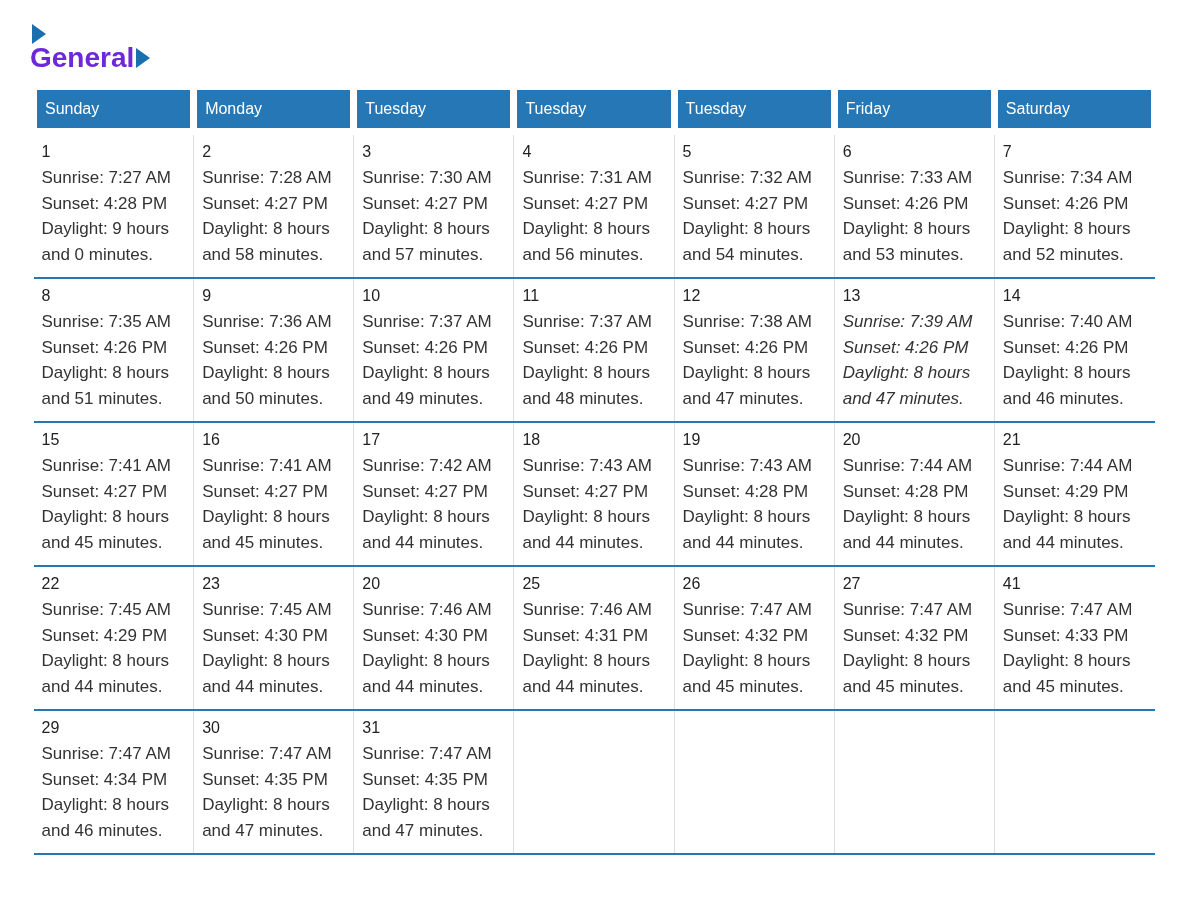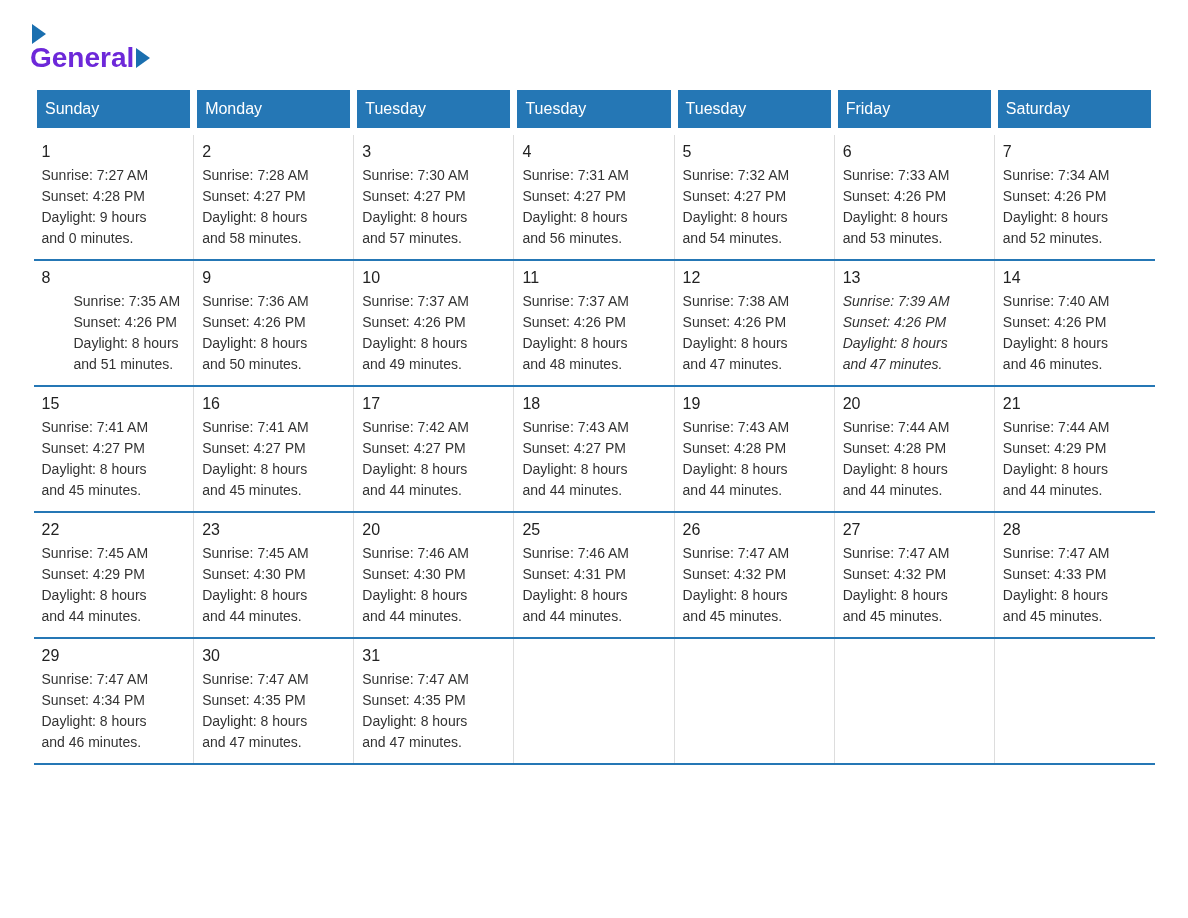--- a/index.html
+++ b/index.html
@@ -88,21 +88,21 @@
       background: #fff;
     }
     .day-number {
       font-size: 16px;
       font-weight: normal;
       color: #222;
       display: block;
       margin-bottom: 4px;
     }
     .day-info {
-      font-size: 14px;
+      font-size: 17px;
       line-height: 1.5;
       color: #333;
     }
     .last-row td {
       border-bottom: 2px solid #2577b5;
     }
   </style>
 </head>
 <body>
 
@@ -188,21 +188,21 @@
           <span class="day-number">7</span>
           <div class="day-info" style="white-space: pre-line;">Sunrise: 7:34 AM
 Sunset: 4:26 PM
 Daylight: 8 hours
 and 52 minutes.</div>
         </td>
       </tr>
       <tr>
         <td>
           <span class="day-number">8</span>
-          <div class="day-info" style="white-space: pre-line; margin-left: 32px;">Sunrise: 7:35 AM
+          <div class="day-info" style="white-space: pre-line;">Sunrise: 7:35 AM
 Sunset: 4:26 PM
 Daylight: 8 hours
 and 51 minutes.</div>
         </td>
         <td>
           <span class="day-number">9</span>
           <div class="day-info" style="white-space: pre-line;">Sunrise: 7:36 AM
 Sunset: 4:26 PM
 Daylight: 8 hours
 and 50 minutes.</div>
@@ -331,21 +331,21 @@
 and 45 minutes.</div>
         </td>
         <td>
           <span class="day-number">27</span>
           <div class="day-info" style="white-space: pre-line;">Sunrise: 7:47 AM
 Sunset: 4:32 PM
 Daylight: 8 hours
 and 45 minutes.</div>
         </td>
         <td>
-          <span class="day-number">28</span>
+          <span class="day-number">41</span>
           <div class="day-info" style="white-space: pre-line;">Sunrise: 7:47 AM
 Sunset: 4:33 PM
 Daylight: 8 hours
 and 45 minutes.</div>
         </td>
       </tr>
       <tr class="last-row">
         <td>
           <span class="day-number">29</span>
           <div class="day-info" style="white-space: pre-line;">Sunrise: 7:47 AM

